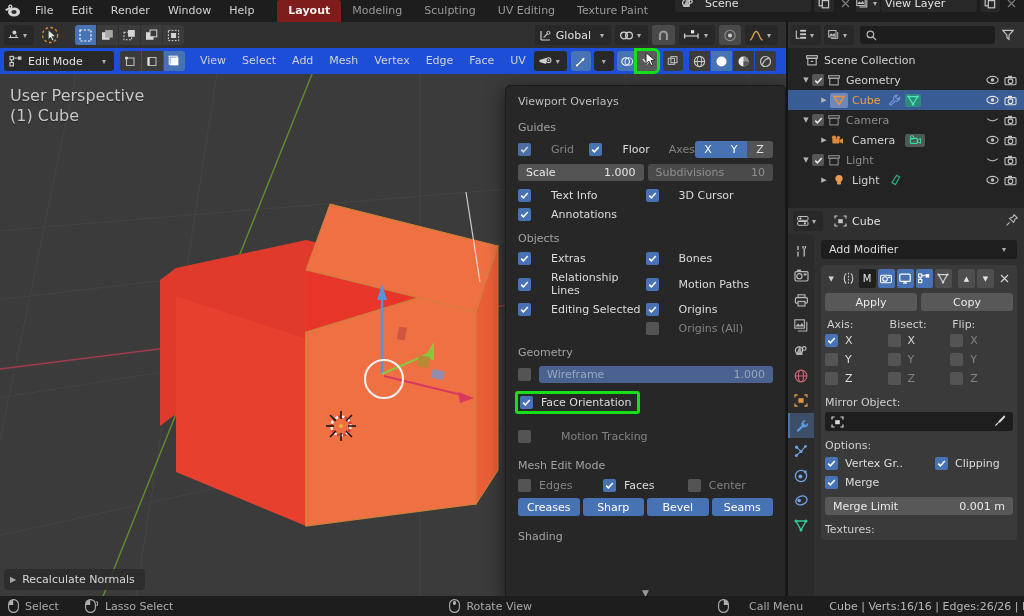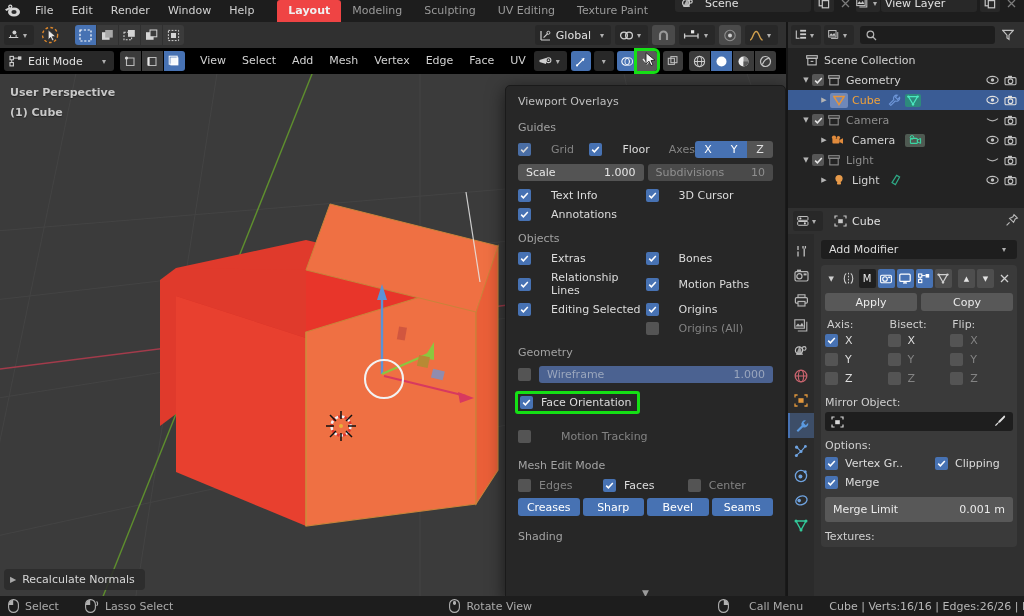--- a/index.html
+++ b/index.html
@@ -7,35 +7,35 @@
     font-family:"DejaVu Sans", sans-serif; font-size:11px; color:#d7d7d7; }
   #app { position:relative; width:1024px; height:616px; }
 
   
   .topbar { position:absolute; left:0; top:0; width:1024px; height:22px;
     background:#1d1d1d; display:flex; align-items:center; }
   .blender-logo { width:26px; height:22px; display:flex; align-items:center; justify-content:center; }
   .menu-item { padding:0 9px; height:22px; line-height:22px; color:#d2d2d2; font-size:11px; white-space:nowrap;}
   .wstabs { display:flex; align-items:flex-end; height:22px; margin-left:14px; }
   .wstab { height:22px; line-height:22px; padding:0 11px; color:#9a9a9a; font-size:11px; white-space:nowrap;}
-  .wstab.active { background:#ef4444; color:#f0f0f0; font-weight:bold; border-radius:3px 3px 0 0; }
+  .wstab.active { background:#7f1d1d; color:#f0f0f0; font-weight:bold; border-radius:3px 3px 0 0; }
   .topright { margin-left:auto; display:flex; align-items:flex-start; height:34px; padding-right:2px; }
   .scene-field { display:flex; align-items:center; height:18px; background:#282828;
     border-radius:3px; margin-right:3px; }
   .scene-icon { width:26px; height:18px; display:flex; align-items:center; justify-content:center; }
   .scene-name { width:110px; padding-left:4px; color:#e0e0e0; font-size:11px; }
   .sq-btn { width:20px; height:18px; display:flex; align-items:center; justify-content:center;
     background:#282828; border-radius:2px; margin-right:1px; }
   .sq-btn.flat { background:transparent; }
 
   
   .toolhdr { position:absolute; left:0; width:786px; height:26px; background:#303030;
     display:flex; align-items:center; padding:0 4px; }
   .row1 { top:22px; }
-  .row2 { top:48px; background:#000000; }
+  .row2 { top:48px; background:#1d4ed8; }
   .tbtn { height:20px; min-width:20px; background:#282828; border-radius:3px;
     display:flex; align-items:center; justify-content:center; margin-right:3px; padding:0 4px; color:#ccc; }
   .tbtn.pressed { background:#4772b3; color:#fff; }
   .tbtn.flat { background:transparent; }
   .tbtn.dim { background:#3b3b3b; color:#8a8a8a; }
   .seg { display:flex; margin-right:7px; }
   .seg .tbtn { margin-right:1px; border-radius:0; }
   .seg .tbtn:first-child { border-radius:3px 0 0 3px; }
   .seg .tbtn:last-child { border-radius:0 3px 3px 0; margin-right:0; }
   .mode-sel { display:flex; align-items:center; height:20px; background:#282828; border-radius:3px;
@@ -43,21 +43,21 @@
   .mode-sel .lbl { flex:1; padding-left:5px; font-size:11px; color:#e0e0e0; }
   .mnu { padding:0 8px; height:20px; line-height:20px; color:#d2d2d2; font-size:11px; }
   .cap { display:flex; align-items:center; height:20px; background:#282828; border-radius:3px;
     padding:0 4px; margin-right:4px; }
   .cap .txt { padding:0 6px 0 3px; font-size:11px; color:#e0e0e0; }
   .chev { font-size:8px; color:#b0b0b0; padding:0 3px; }
 
   
   .viewport { position:absolute; left:0; top:74px; width:786px; height:522px;
     background:#3b3b3b; overflow:hidden; }
-  .vp-text { position:absolute; left:10px; color:#c8c8c8; font-size:11px; text-shadow:0 1px 1px #222;font-weight:bold; }
+  .vp-text { position:absolute; left:10px; color:#c8c8c8; font-size:16px; text-shadow:0 1px 1px #222; }
   .op-panel { position:absolute; left:4px; bottom:6px; background:#2b2b2bdd; border-radius:4px;
     padding:4px 10px 4px 6px; color:#d6d6d6; font-size:11px; display:flex; align-items:center; gap:6px;}
 
   
   .popup { position:absolute; left:505px; top:85px; width:281px; height:516px;
     background:#272727; border:1px solid #1a1a1a; border-radius:5px; padding:9px 12px;
     box-shadow:0 4px 18px #00000099; z-index:40; }
   .pop-title { color:#bfbfbf; font-size:11px; margin-bottom:13px; }
   .sec { color:#a2a2a2; font-size:11px; margin:11px 0 7px 0; }
   .cbrow { display:flex; align-items:center; margin-bottom:6px; }
@@ -128,21 +128,21 @@
   .ac-btn { flex:1; height:18px; background:#585858; color:#eaeaea; border-radius:3px;
     display:flex; align-items:center; justify-content:center; font-size:11px; }
   .grid3 { display:flex; margin-top:7px; }
   .grid3 > div { width:33.3%; }
   .ghead { font-size:11px; color:#cfcfcf; padding-left:2px; }
   .gcell { display:flex; align-items:center; height:19px; }
   .gcell .cb-lab { margin-left:7px; }
   .fldlabel { font-size:11px; color:#cfcfcf; margin-top:8px; }
   .objfld { height:19px; background:#1e1e1e; border-radius:3px; display:flex; align-items:center;
     padding:0 6px; margin-top:3px; }
-  .mergefld { height:25px; background:#585858; border-radius:3px; display:flex; align-items:center;
+  .mergefld { height:18px; background:#585858; border-radius:3px; display:flex; align-items:center;
     padding:0 8px; margin-top:5px; font-size:11px; color:#eaeaea;gap:44px; }
   .mergefld .nv { margin-left:auto; }
 
   
   .status { position:absolute; left:0; bottom:0; width:1024px; height:20px; background:#1d1d1d;
     display:flex; align-items:center; padding:0 8px; font-size:11px; color:#aaaaaa; overflow:hidden;}
   .sitem { display:flex; align-items:center; gap:6px; margin-right:26px; white-space:nowrap;}
   .sright { margin-left:auto; color:#b6b6b6; white-space:nowrap; }
   .divider-v { position:absolute; left:786px; top:22px; width:2px; height:574px; background:#161616; }
   .divider-h { position:absolute; left:788px; top:206px; width:236px; height:2px; background:#161616; }

